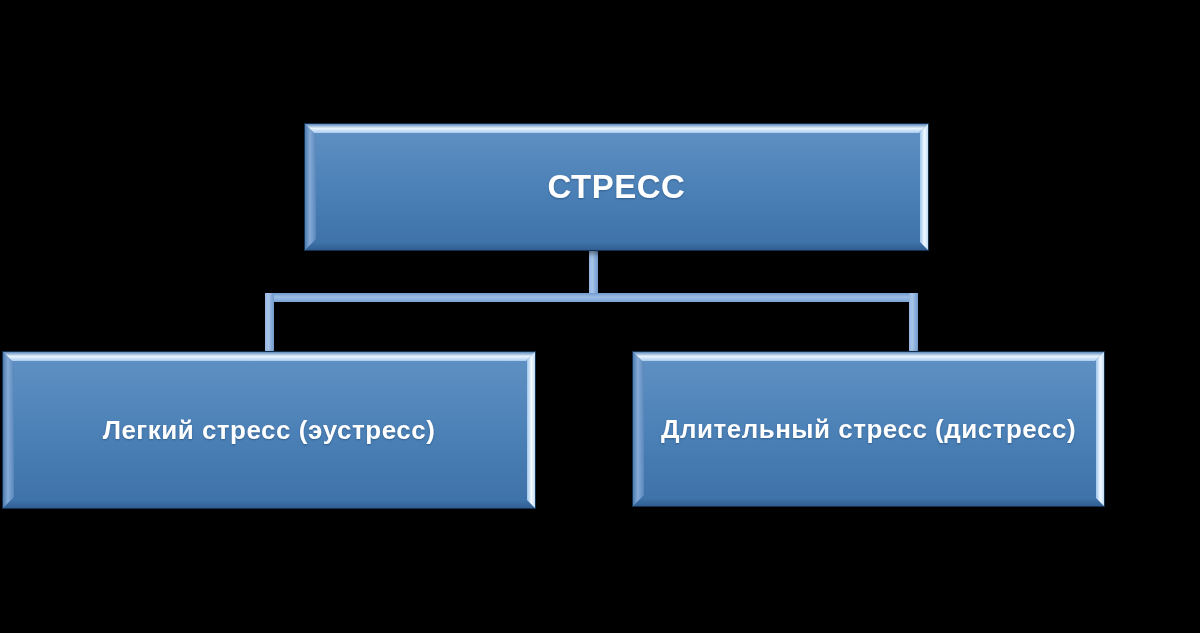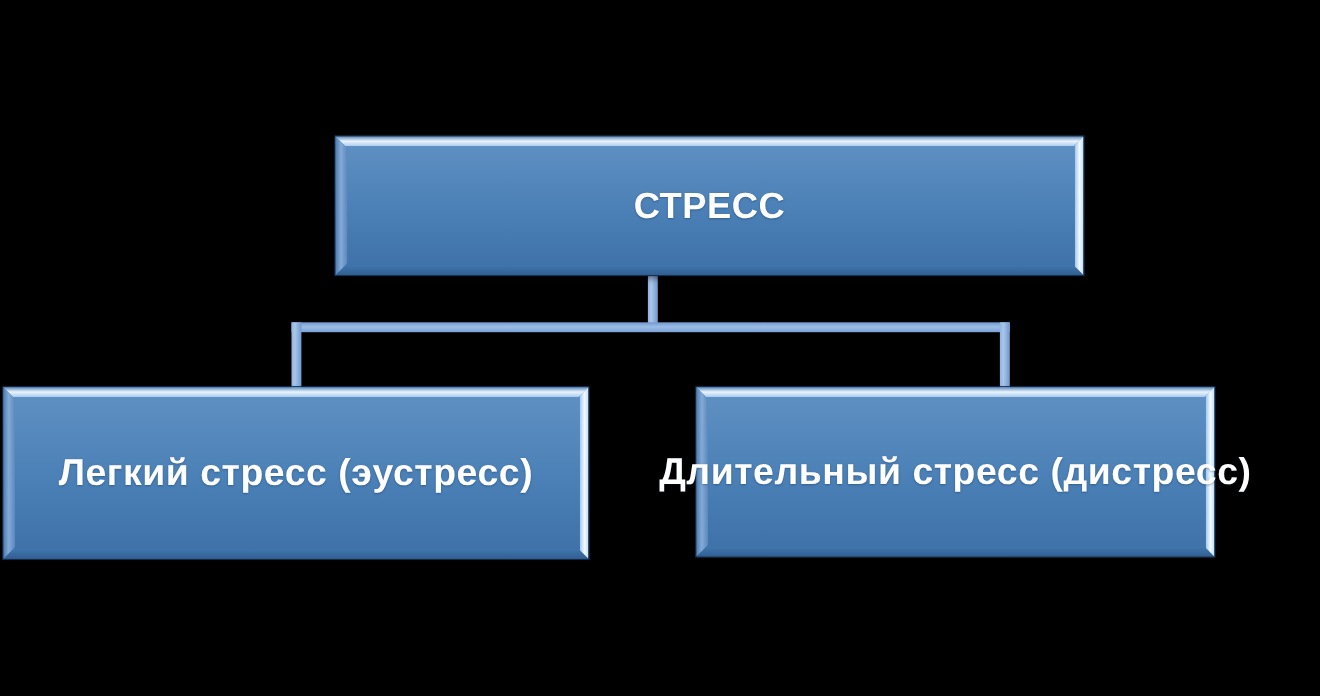--- a/index.html
+++ b/index.html
@@ -58,25 +58,25 @@
     color: #fff;
     font-weight: bold;
     text-align: center;
     letter-spacing: 0.5px;
     text-shadow: 0 1px 2px rgba(10,35,70,0.35);
     padding: 0 14px;
     white-space: nowrap;
   }
 
   
-  #node-root  { left: 305px; top: 124px; width: 680px; height: 126px; }
+  #node-root  { left: 305px; top: 124px; width: 623px; height: 126px; }
   #node-root .node-label { font-size: 33px; }
   #node-left  { left: 3px;   top: 352px; width: 532px; height: 156px; }
   #node-right { left: 633px; top: 352px; width: 471px; height: 154px; }
-  #node-left .node-label, #node-right .node-label { font-size: 34px; }
+  #node-left .node-label, #node-right .node-label { font-size: 26px; }
 
   
   .connector { position: absolute; }
   .connector.v {
     width: 9px;
     background: linear-gradient(90deg, #93b4e0 0%, #a9c6ea 35%, #7099cc 100%);
   }
   .connector.h {
     height: 9px;
     background: linear-gradient(180deg, #7099cc 0%, #9dbde6 45%, #7aa3d6 100%);

